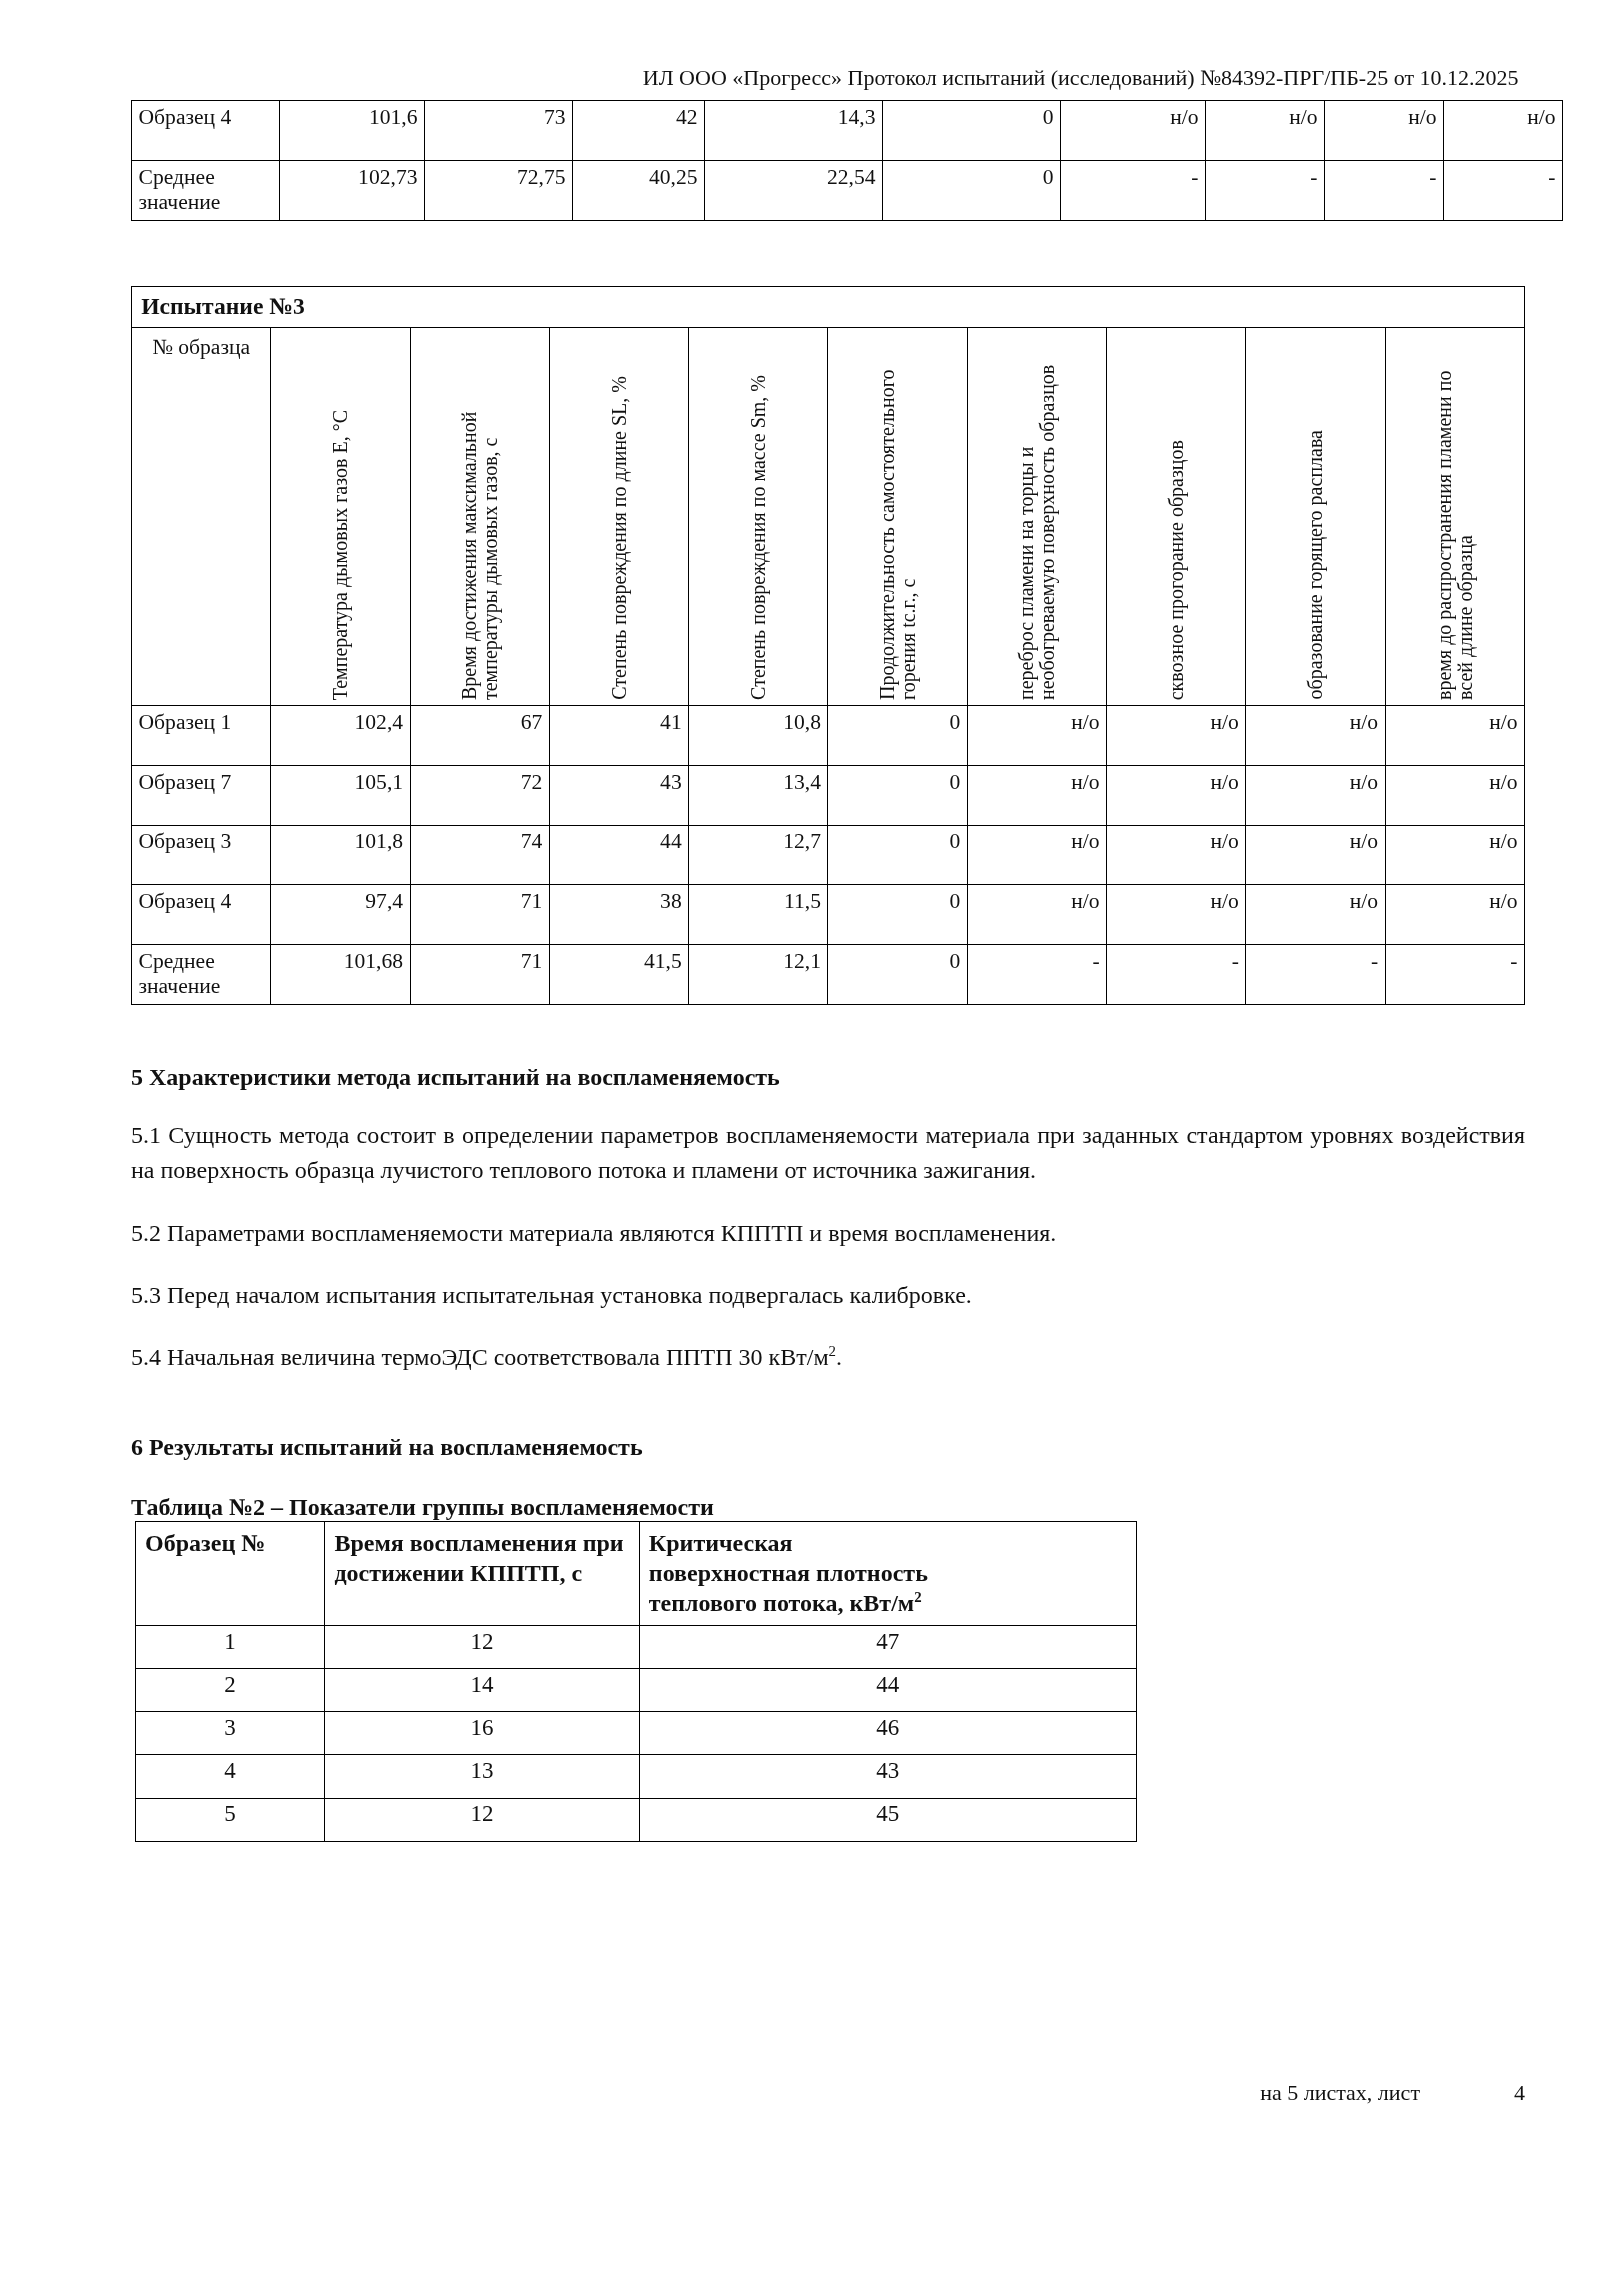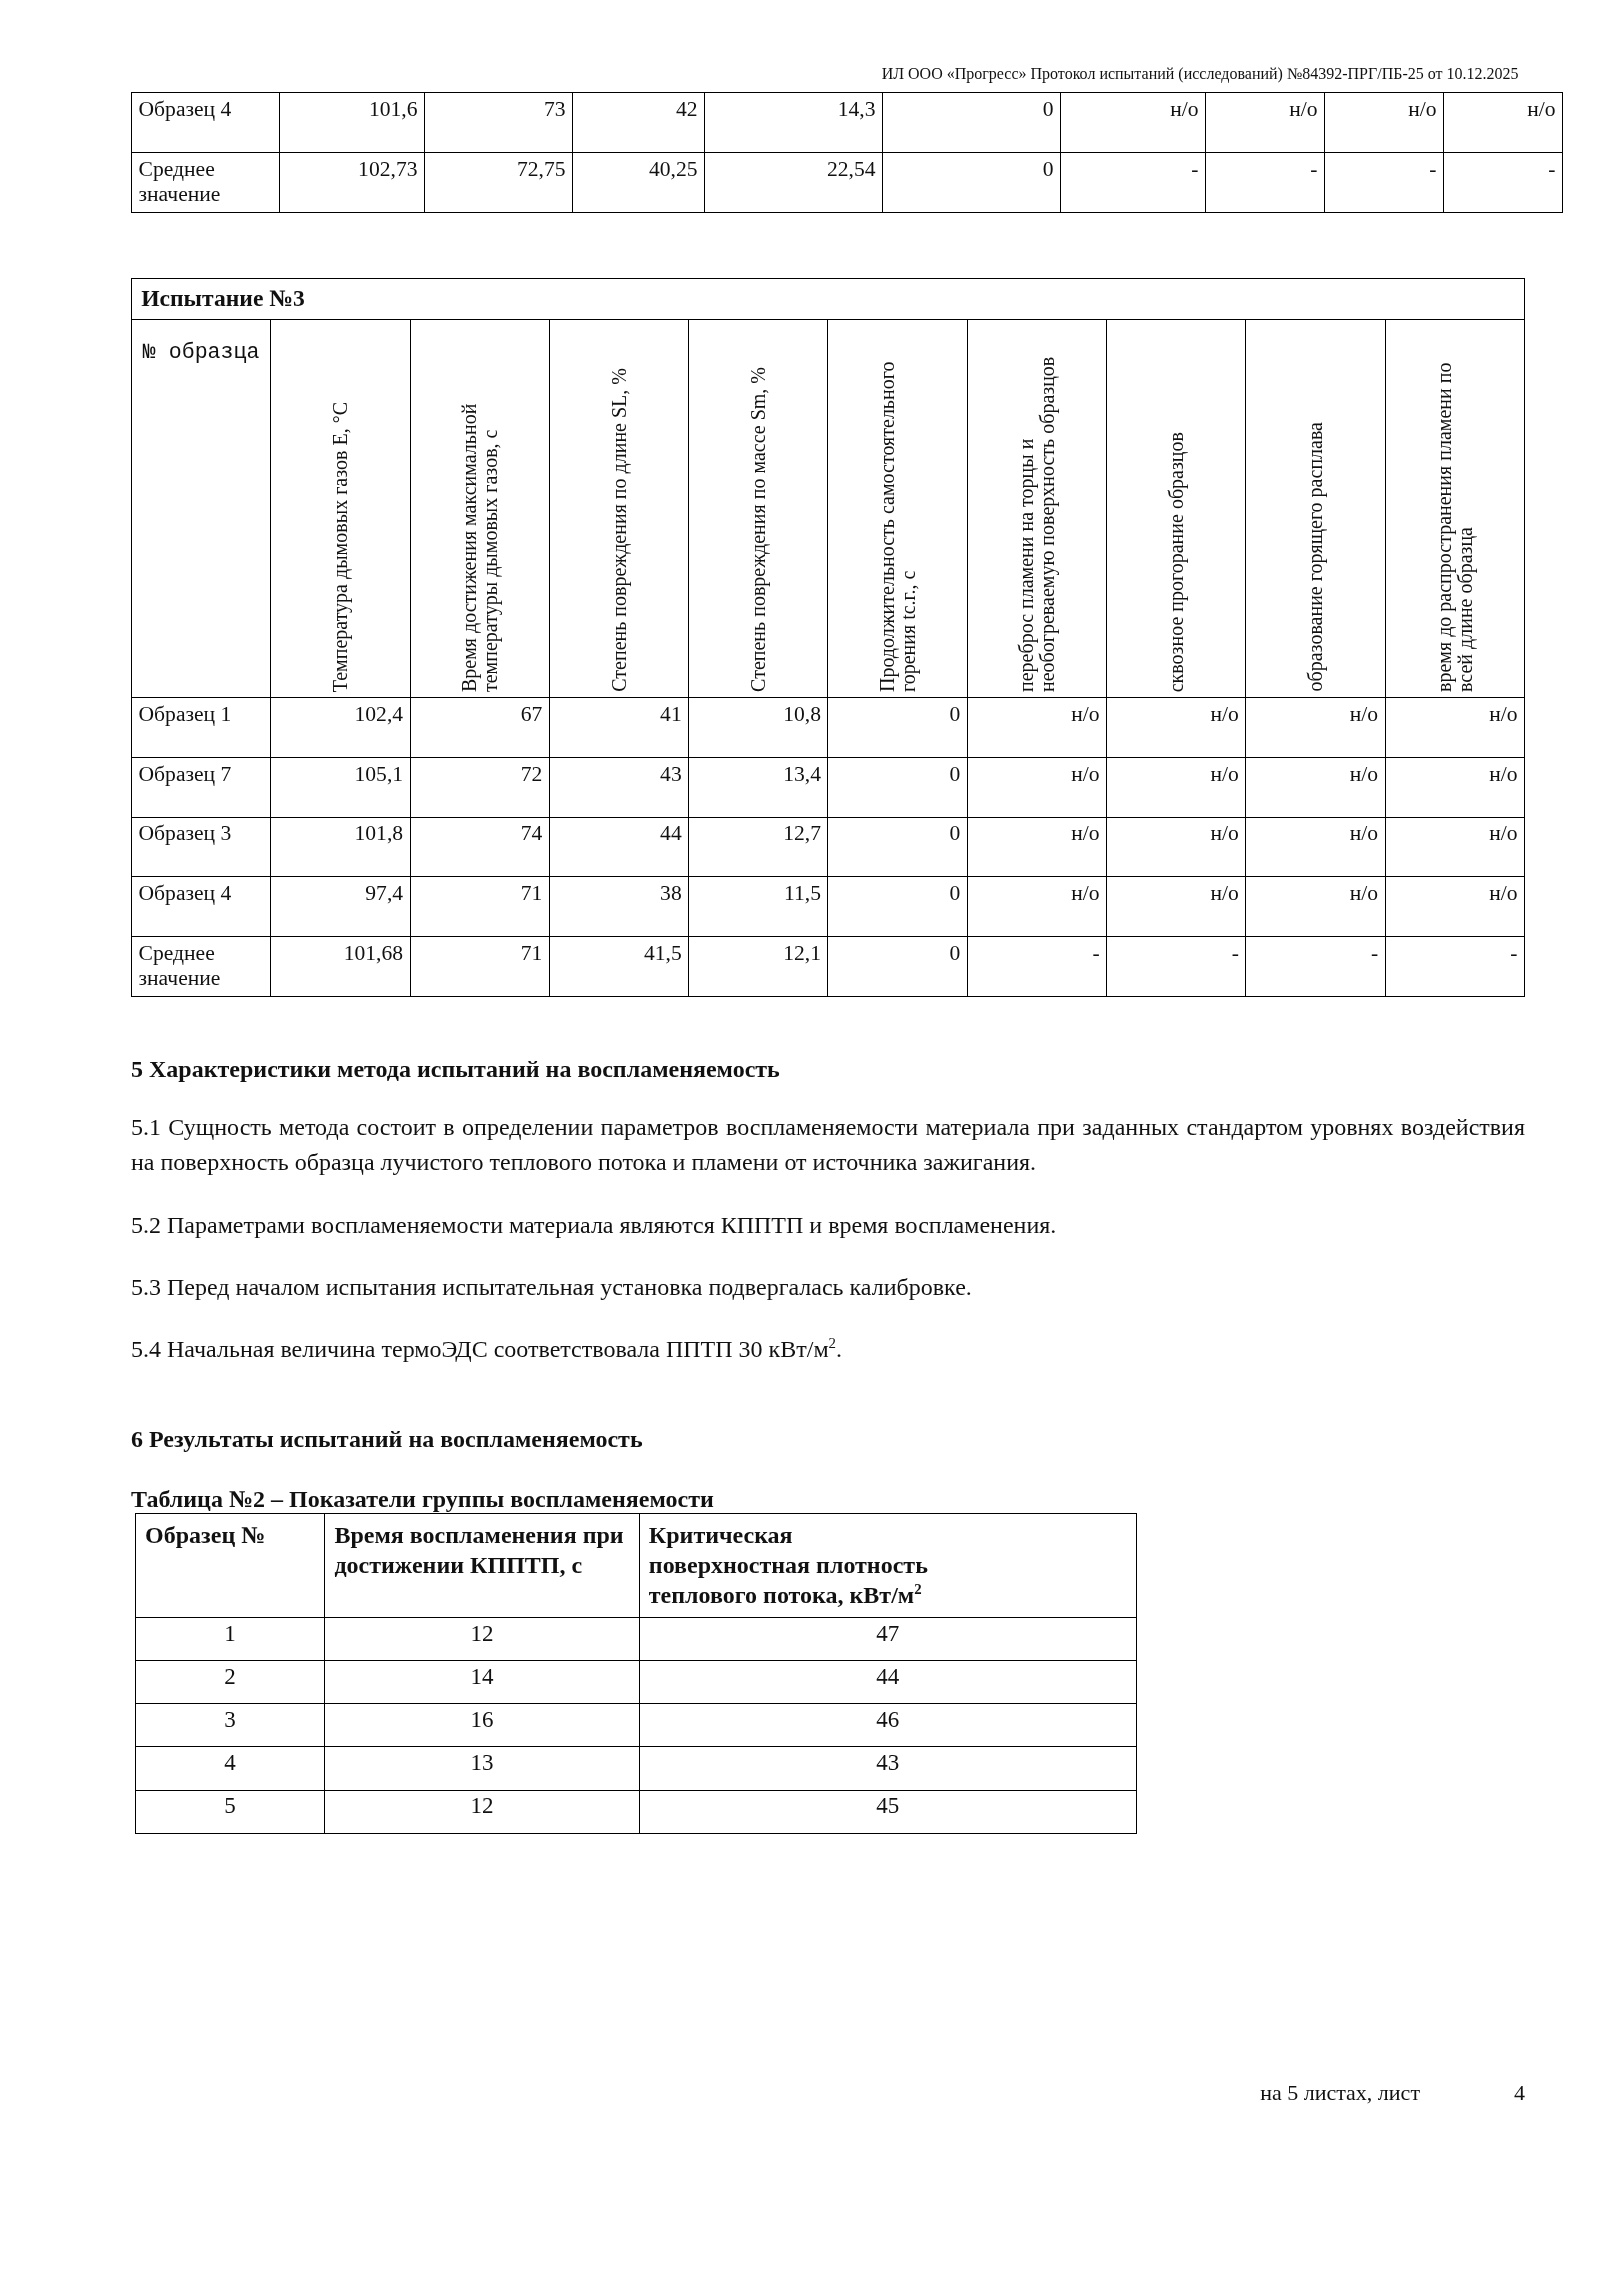--- a/index.html
+++ b/index.html
@@ -22,21 +22,21 @@
     padding: 0;
   }
   .content {
     position: absolute;
     left: 131px;
     top: 65px;
     width: 1394px;
   }
   .doc-header {
     text-align: right;
-    font-size: 16px;
+    font-size: 22px;
     padding-right: 6.5px;
     padding-bottom: 6.5px;
     white-space: nowrap;
   }
 
   
   table {
     border-collapse: collapse;
     table-layout: fixed;
   }
@@ -91,22 +91,21 @@
     line-height: 1.05;
     font-size: 20px;
     margin: 0 auto;
     max-height: 353px;
     text-align: left;
   }
   .head-first {
     vertical-align: top;
     text-align: center;
     font-size: 21.6px;
-    padding-top: 20px;
-    font-family: Liberation Mono, monospace;
+    padding-top: 7px;
   }
   .data-row td {
     height: 51px;
   }
   .lbl { text-align: left; }
   .val { text-align: right; }
 
   
   .sec-head {
     font-size: 24px;

